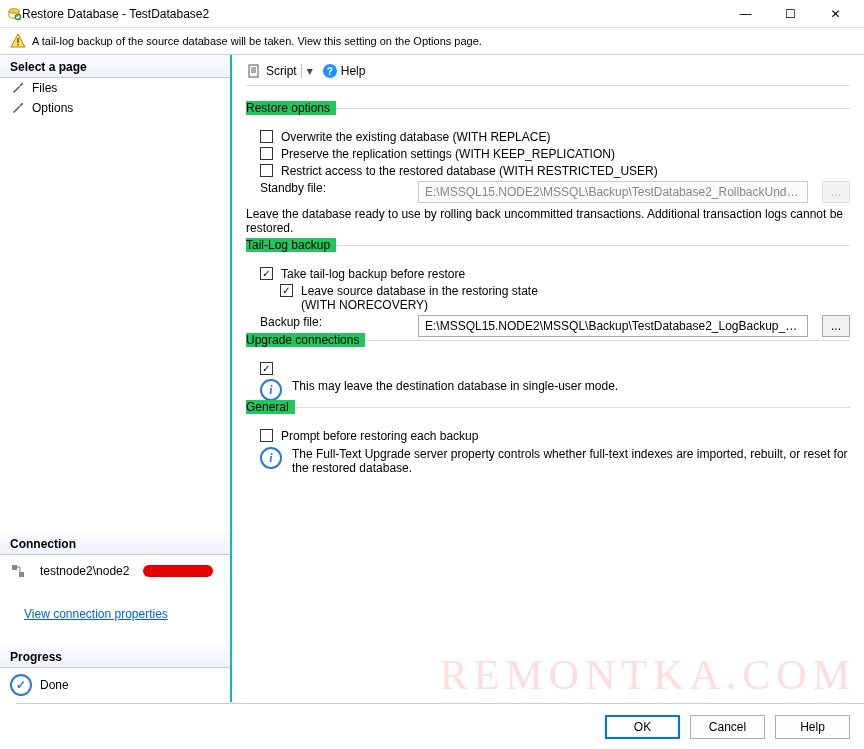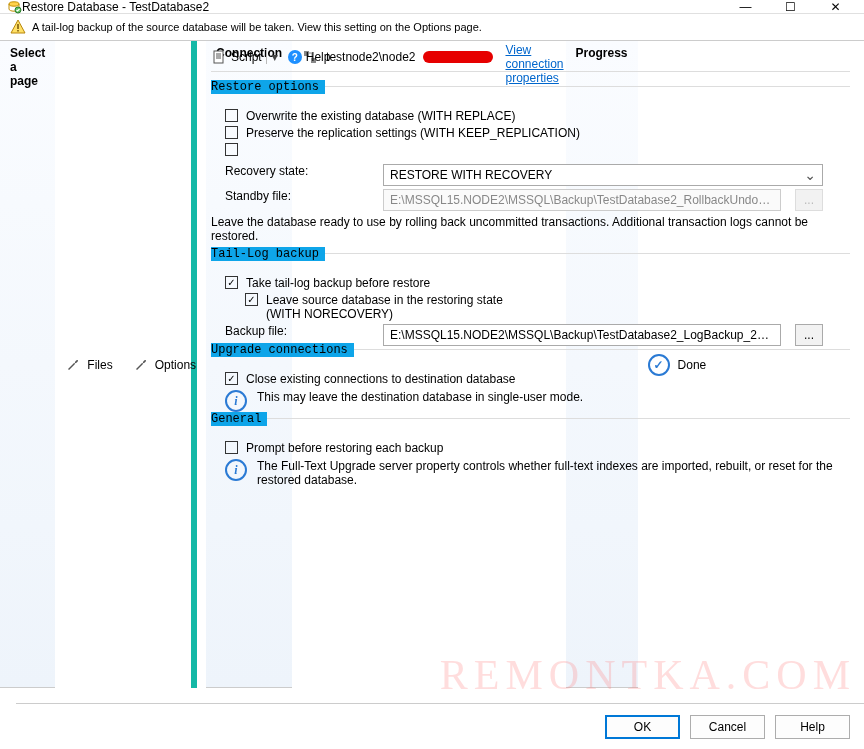--- a/index.html
+++ b/index.html
@@ -8,21 +8,21 @@
     font-family: "Segoe UI", Tahoma, sans-serif;
     font-size: 12px;
     color: #000;
     background: #fff;
     width: 864px;
     height: 749px;
     overflow: hidden;
     position: relative;
   }
   .titlebar {
-    height: 14px;
+    height: 28px;
     display: flex;
     align-items: center;
     padding: 0 6px;
     border-bottom: 1px solid #e0e0e0;
   }
   .titlebar .title { flex: 1; font-size: 12px; }
   .winbtns { display: flex; gap: 0; }
   .winbtn { width: 45px; height: 28px; display:flex; align-items:center; justify-content:center; font-family: "Segoe UI Symbol", sans-serif; }
   .infobar {
     padding: 5px 10px;
@@ -30,80 +30,80 @@
     display:flex;
     align-items:center;
     gap:6px;
     font-size:11px;
   }
   .body {
     display:flex;
     height: calc(749px - 28px - 28px - 46px);
   }
   .sidebar {
-    width: 197px;
-    border-right: 6px solid #14b8a6;
-    display:flex;
-    flex-direction:row;
+    width: 232px;
+    border-right: 2px solid #14b8a6;
+    display:flex;
+    flex-direction:column;
   }
   .panehdr {
     font-weight: bold;
     padding: 5px 10px 3px 10px;
     border-bottom: 1px solid #ccc;
     background: linear-gradient(#fafcff,#eef4fb);
   }
   .navitem {
     display:flex;
     align-items:center;
     gap:6px;
     padding: 2px 10px;
     cursor:default;
   }
   .sidebar-fill { flex:1; }
   .connsec { padding: 4px 10px; }
-  .connline { display:flex; align-items:center; gap:8px; margin-top:4px;}
+  .connline { display:flex; align-items:center; gap:14px; margin-top:4px;}
   .redblob {
     display:inline-block;
     width:70px; height:12px;
     background:#e60000;
     border-radius:6px;
     position:relative;
   }
-  .link { color:#0066cc; text-decoration: underline; margin:2px; display:inline-block;}
+  .link { color:#0066cc; text-decoration: underline; margin:24px; display:inline-block;}
   .progress { display:flex; align-items:center; gap:8px; padding:6px 10px;}
   .donecircle {
     width:22px; height:22px; border:2px solid #2a7ad4; border-radius:50%;
     display:flex; align-items:center; justify-content:center; color:#2a7ad4; font-weight:bold;
   }
   .main {
     flex:1;
     padding: 8px 14px 4px 14px;
     overflow:auto;
     position:relative;
   }
   .toolbar {
     display:flex;
     align-items:center;
     gap:10px;
     padding-bottom:6px;
     border-bottom:1px solid #ddd;
-    margin-bottom:14px;
+    margin-bottom:22px;
   }
   .toolbtn { display:flex; align-items:center; gap:4px; }
   .dropbtn { border-left:1px solid #bbb; padding-left:5px; color:#444;}
   .helpico {
     width:14px; height:14px; border-radius:50%; background:#1e90ff; color:#fff;
     display:flex; align-items:center; justify-content:center; font-weight:bold; font-size:10px;
   }
   .grp {
     border-top:1px solid #ddd;
     padding-top:4px;
     margin-top:2px;
   }
-  .grp-label { position:relative; top:-12px; background:#0ea5e9; padding-right:6px; display:inline-block;font-family:Liberation Mono, monospace;}
+  .grp-label { position:relative; top:-12px; background:#22c55e; padding-right:6px; display:inline-block;}
   .row { display:flex; margin:3px 0 3px 14px; gap:8px;}
   .row.indent1 { margin-left:34px; }
   .chk { width:13px; height:13px; border:1px solid #333; display:inline-flex; align-items:center; justify-content:center; font-size:10px;}
   .chk.checked::after { content:"✓"; color:#000; line-height:1;}
   .labelcol { width:150px; }
   .sel {
     flex:1; max-width:440px;
     border:1px solid #aaa; padding:3px 20px 3px 6px;
     position:relative; background:#fff;
   }
@@ -231,26 +231,23 @@
       <div class="row">
           <span class="chk"></span>
           <span>Overwrite the existing database (WITH REPLACE)</span>
         </div>
       <div class="row">
           <span class="chk"></span>
           <span>Preserve the replication settings (WITH KEEP_REPLICATION)</span>
         </div>
       <div class="row">
           <span class="chk"></span>
-        </div>
-
-      <div class="row" style="margin-top:8px;">
-        <span class="labelcol">Recovery state:</span>
-        <span class="sel">RESTORE WITH RECOVERY</span>
-      </div>
+          <span>Restrict access to the restored database (WITH RESTRICTED_USER)</span>
+        </div>
+
       <div class="row">
         <span class="labelcol">Standby file:</span>
         <span class="txt disabled">E:\MSSQL15.NODE2\MSSQL\Backup\TestDatabase2_RollbackUndo_202</span>
         <span class="browse" style="color:#bbb;border-color:#ddd;">...</span>
       </div>
       <div class="desc">Leave the database ready to use by rolling back uncommitted transactions. Additional transaction logs cannot be restored.</div>
     </div>
 
     <div class="grp">
       <span class="grp-label">Tail-Log backup</span>
@@ -267,21 +264,20 @@
         <span class="labelcol">Backup file:</span>
         <span class="txt">E:\MSSQL15.NODE2\MSSQL\Backup\TestDatabase2_LogBackup_2020-0</span>
         <span class="browse">...</span>
       </div>
     </div>
 
     <div class="grp">
       <span class="grp-label">Upgrade connections</span>
       <div class="row">
           <span class="chk checked"></span>
-          <span>Close existing connections to destination database</span>
         </div>
       <div class="infoline">
         <span class="infocircle">i</span>
         <span>This may leave the destination database in single-user mode.</span>
       </div>
     </div>
 
     <div class="grp">
       <span class="grp-label">General</span>
       <div class="row">

